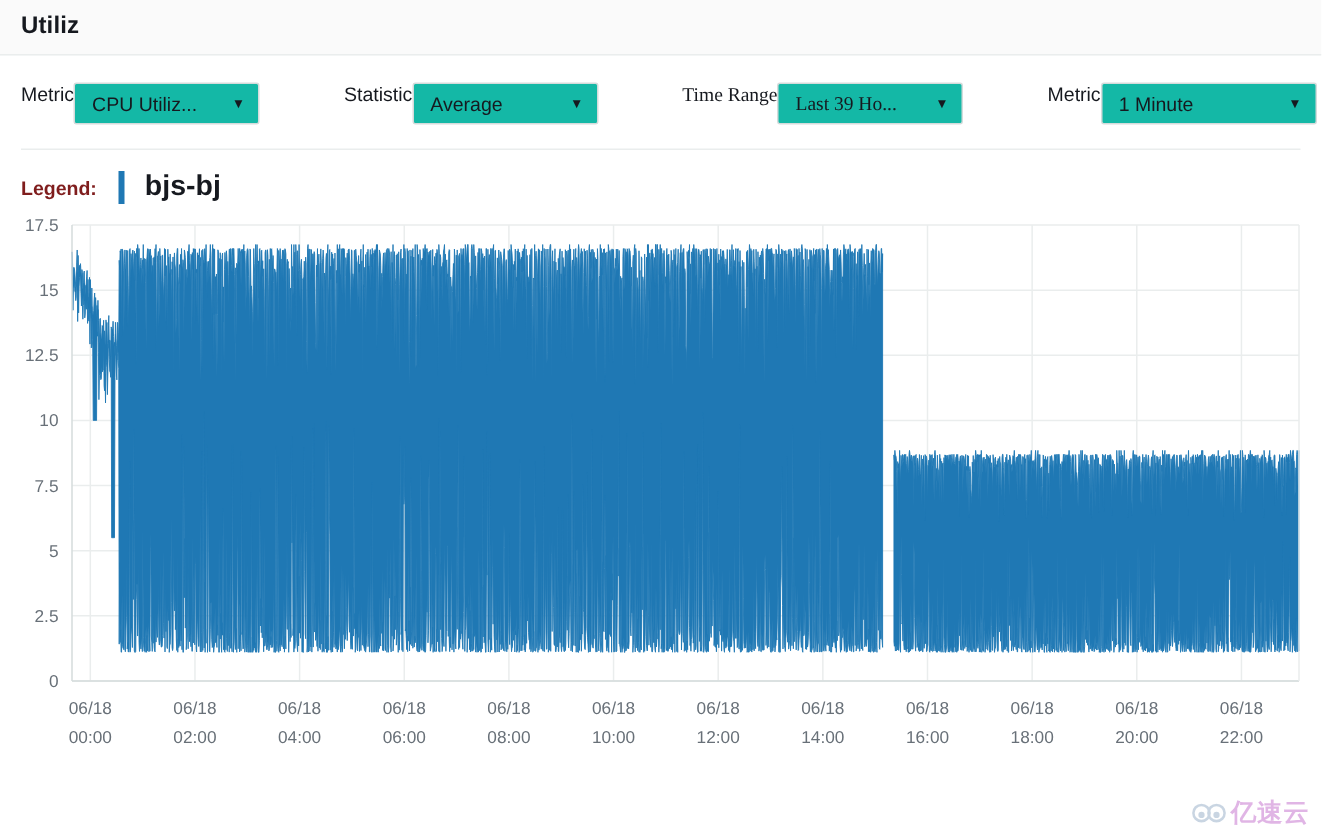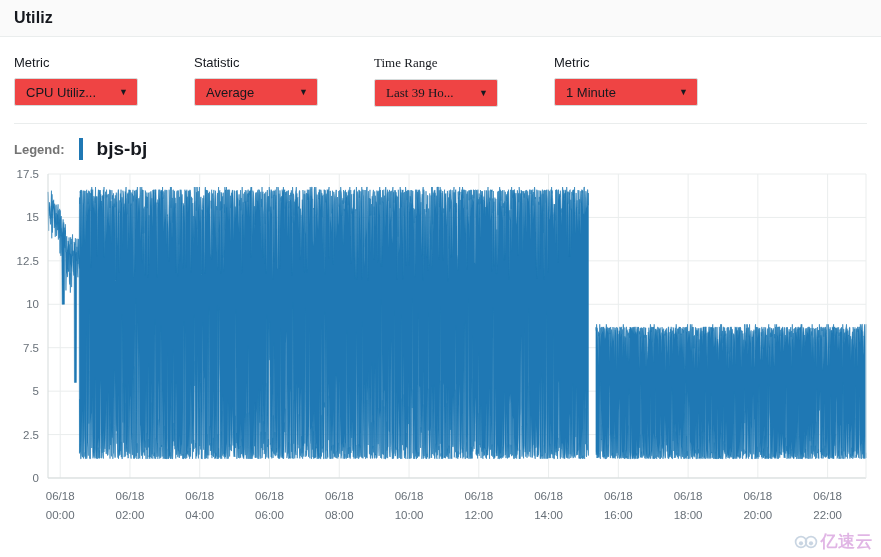--- a/index.html
+++ b/index.html
@@ -34,33 +34,34 @@
   }
 
   
   #controls-row {
     display: flex;
     padding: 18px 0 0 14px;
     box-sizing: border-box;
   }
   .control-group {
     display: flex;
-    flex-direction: column;
+    flex-direction: row;
+    justify-content: flex-end;
   }
   .control-label {
     font-size: 13px;
     color: #16191f;
     margin-bottom: 8px;
     font-weight: normal;
   }
   .select-box {
     height: 28px;
     border: 1px solid #d5dbdb;
     border-radius: 2px;
-    background: #ef4444;
+    background: #14b8a6;
     display: flex;
     align-items: center;
     justify-content: space-between;
     padding: 0 9px 0 11px;
     box-sizing: border-box;
     cursor: pointer;
     font-size: 13px;
     color: #16191f;
   }
   .select-box .caret {
@@ -81,21 +82,21 @@
   #legend-row {
     display: flex;
     align-items: center;
     padding: 13px 0 0 14px;
     height: 24px;
     box-sizing: content-box;
   }
   #legend-label {
     font-size: 13px;
     font-weight: bold;
-    color: #737373;
+    color: #7f1d1d;
     margin-right: 14px;
   }
   .legend-swatch {
     width: 4px;
     height: 22px;
     background: #1f78b4;
     margin-right: 14px;
   }
   .legend-series-name {
     font-size: 19px;

